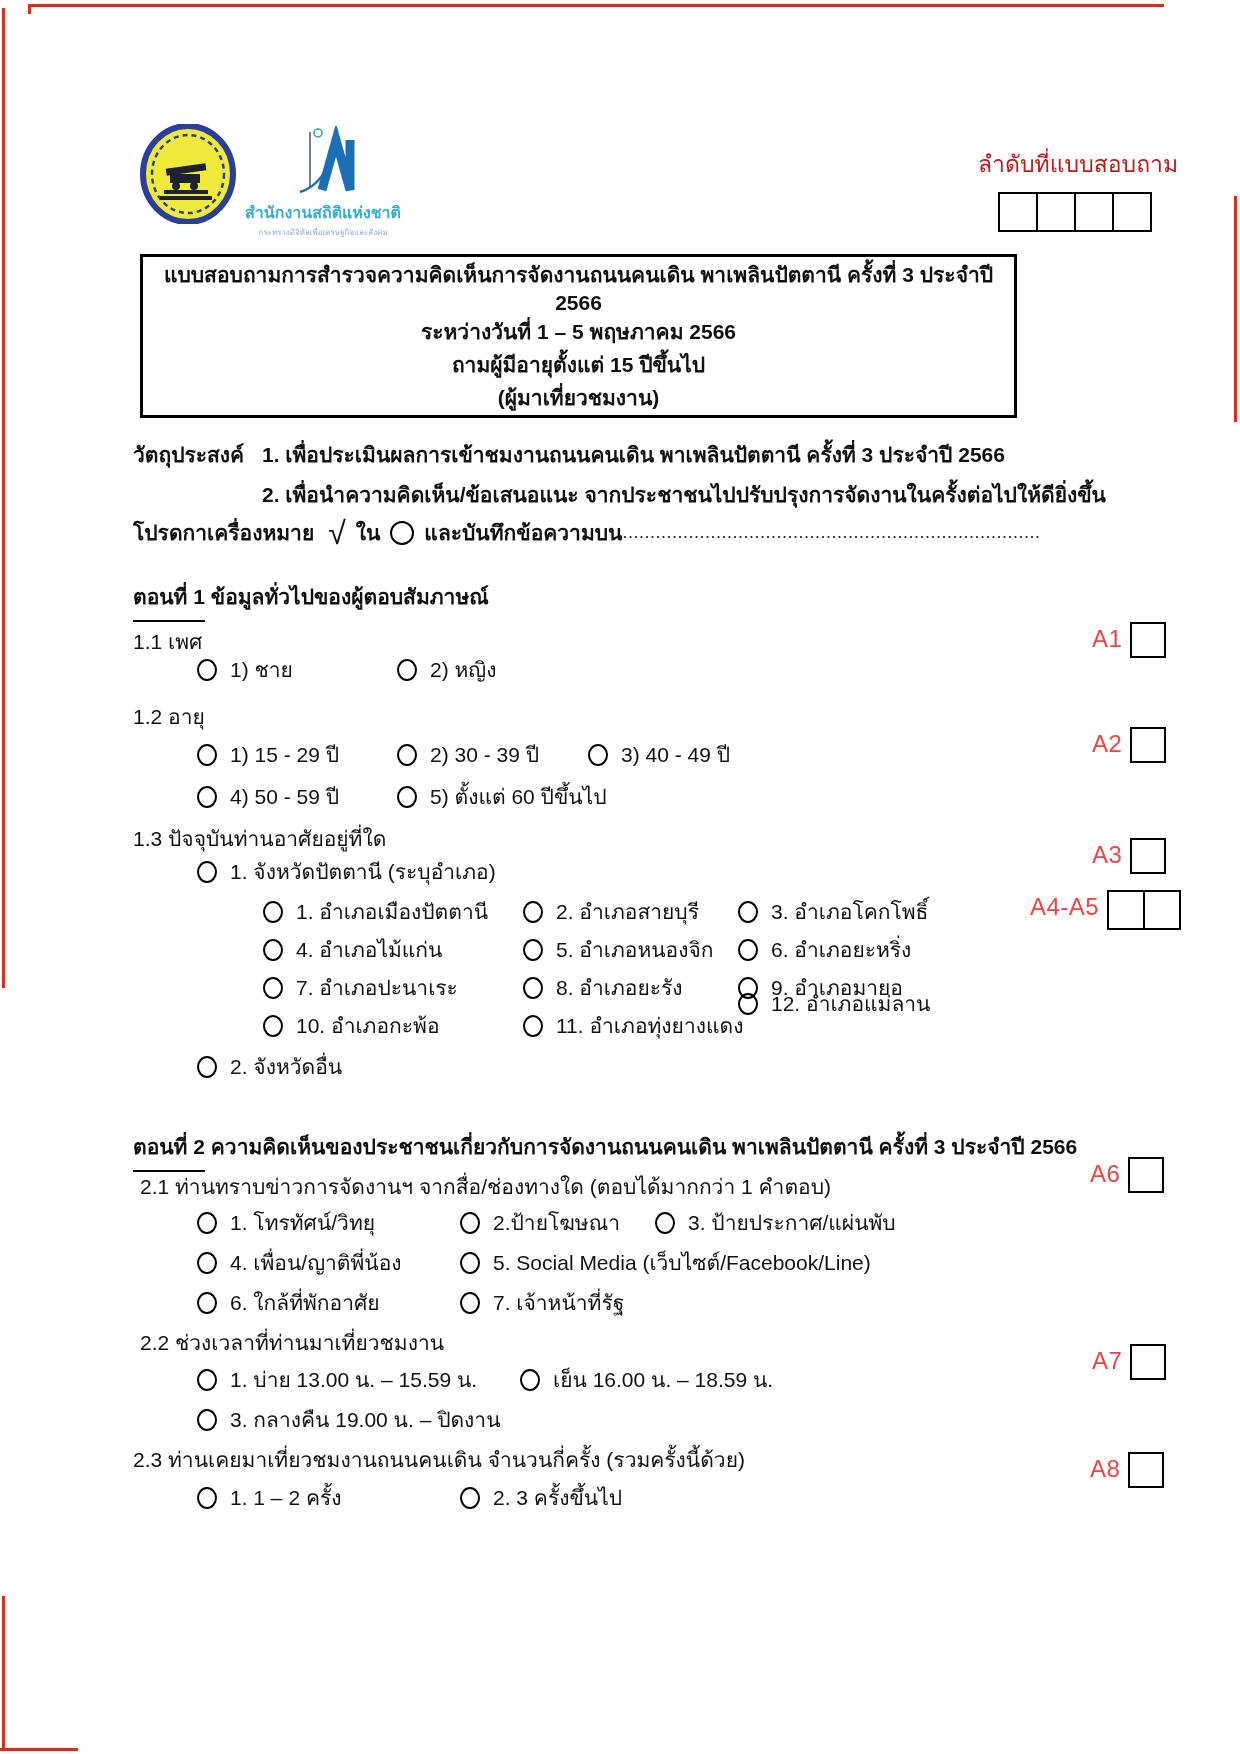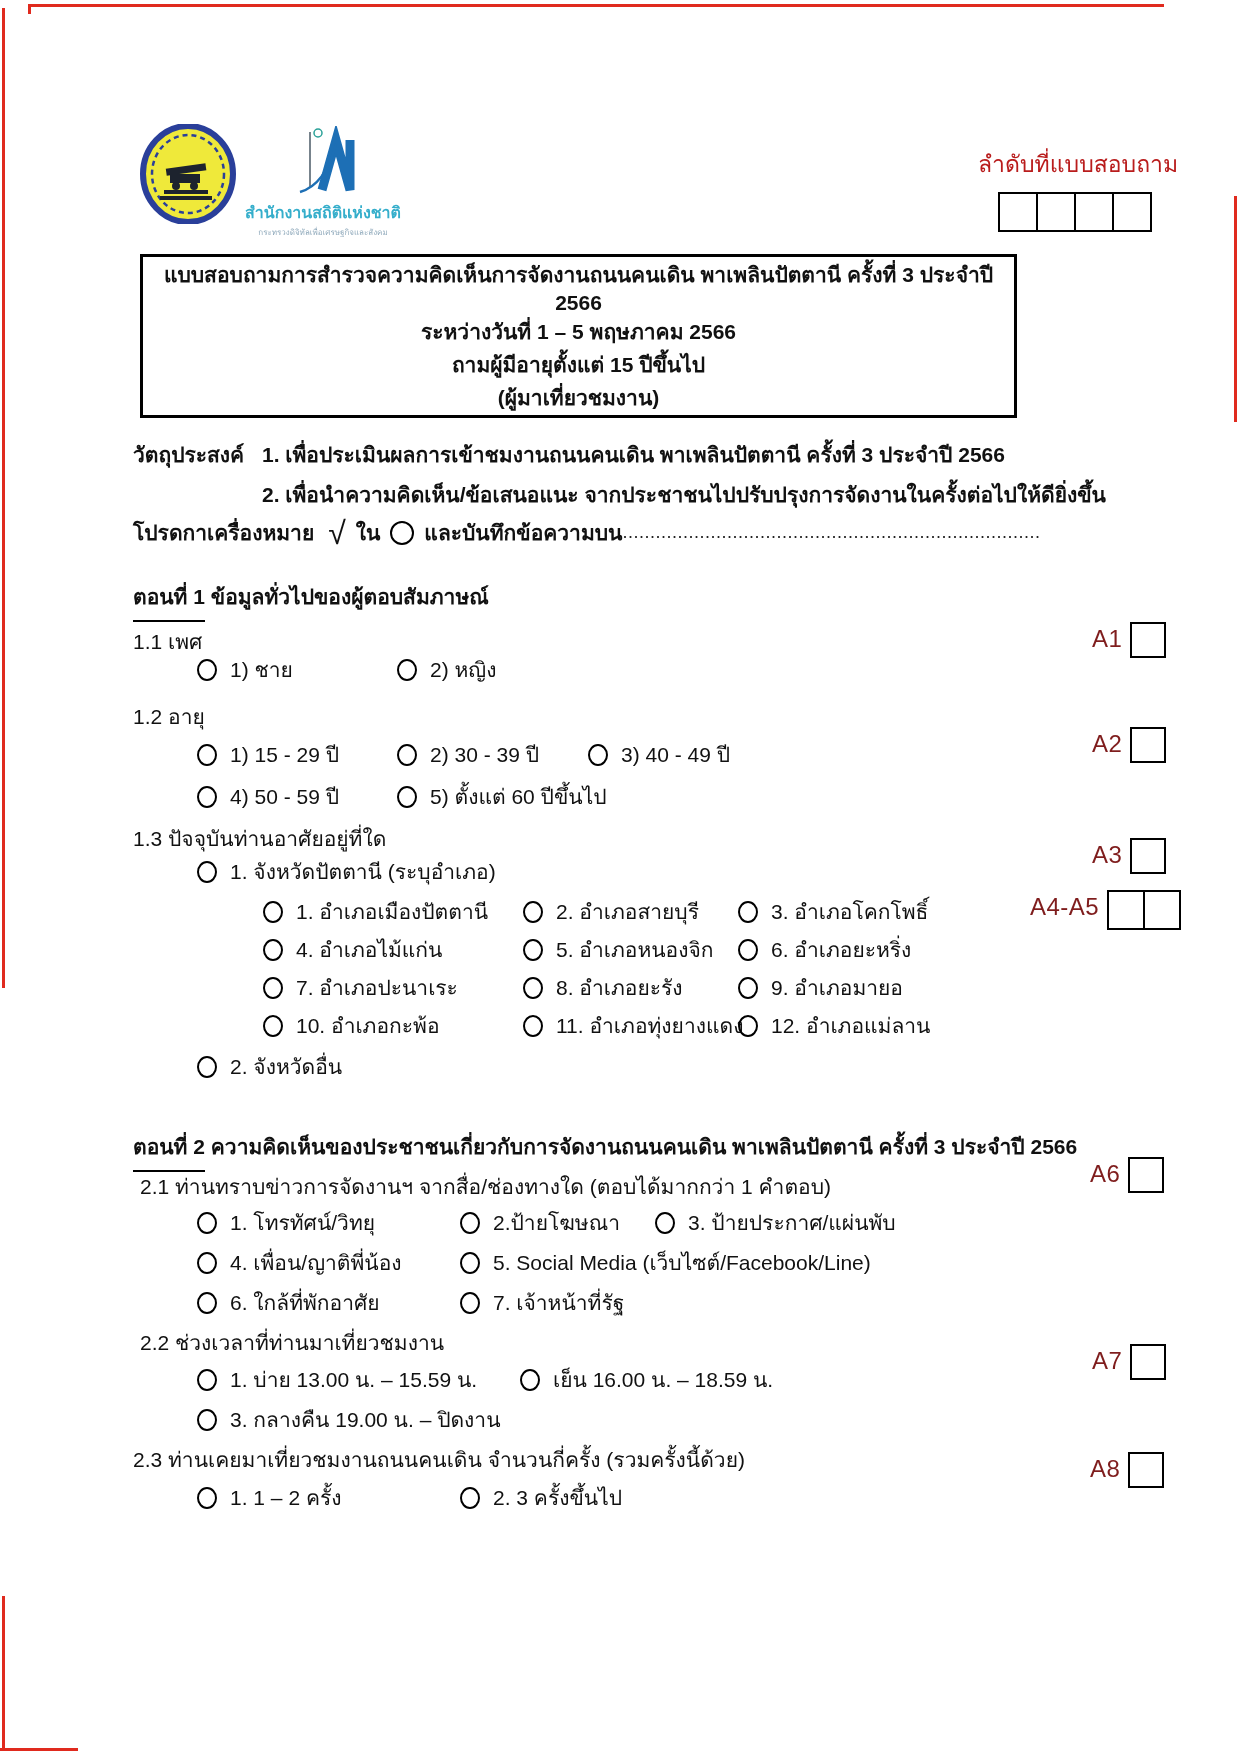--- a/index.html
+++ b/index.html
@@ -36,21 +36,21 @@
   .sec-head{position:absolute;font-size:21px;font-weight:bold;white-space:nowrap;}
   .sec-tag{border-bottom:2.5px solid #000;padding-bottom:12px;}
   .q-label{position:absolute;font-size:21px;white-space:nowrap;}
   
   .opt{position:absolute;display:flex;align-items:center;white-space:nowrap;}
   .radio{display:inline-block;width:20px;height:22px;border:2.5px solid #000;border-radius:50%;box-sizing:border-box;flex:0 0 auto;}
   .olabel{font-size:21px;margin-left:13px;}
   .specify{position:absolute;font-size:21px;white-space:nowrap;}
   
   .code{position:absolute;display:flex;align-items:flex-start;}
-  .code-label{font-size:24px;color:#7f1d1d;letter-spacing:0.5px;margin-right:8px;margin-top:3px;}
+  .code-label{font-size:24px;color:#ef4444;letter-spacing:0.5px;margin-right:8px;margin-top:3px;}
   .code-cell{width:36px;height:36px;border:2.5px solid #000;background:#fff;box-sizing:border-box;}
   .code-cell + .code-cell{margin-left:-2.5px;}
 </style>
 </head>
 <body>
 
 <div class="page">
 
   <div class="art" style="left:28px;top:4px;width:1136px;height:3px;"></div>
   <div class="art" style="left:28px;top:4px;width:3px;height:10px;"></div>
@@ -195,21 +195,21 @@
   </div>
 
   <div class="opt" style="left:263px;top:1009px;">
     <span class="radio"></span>
     <span class="olabel">10. อำเภอกะพ้อ</span>
   </div>
   <div class="opt" style="left:523px;top:1009px;">
     <span class="radio"></span>
     <span class="olabel">11. อำเภอทุ่งยางแดง</span>
   </div>
-  <div class="opt" style="left:738px;top:1009px;text-align:right;">
+  <div class="opt" style="left:738px;top:987px;text-align:right;">
     <span class="radio"></span>
     <span class="olabel">12. อำเภอแม่ลาน</span>
   </div>
 
   <div class="opt" style="left:197px;top:1050px;">
     <span class="radio"></span>
     <span class="olabel">2. จังหวัดอื่น</span>
   </div>
 
   <div class="sec-head" style="left:133px;top:1130px;">

